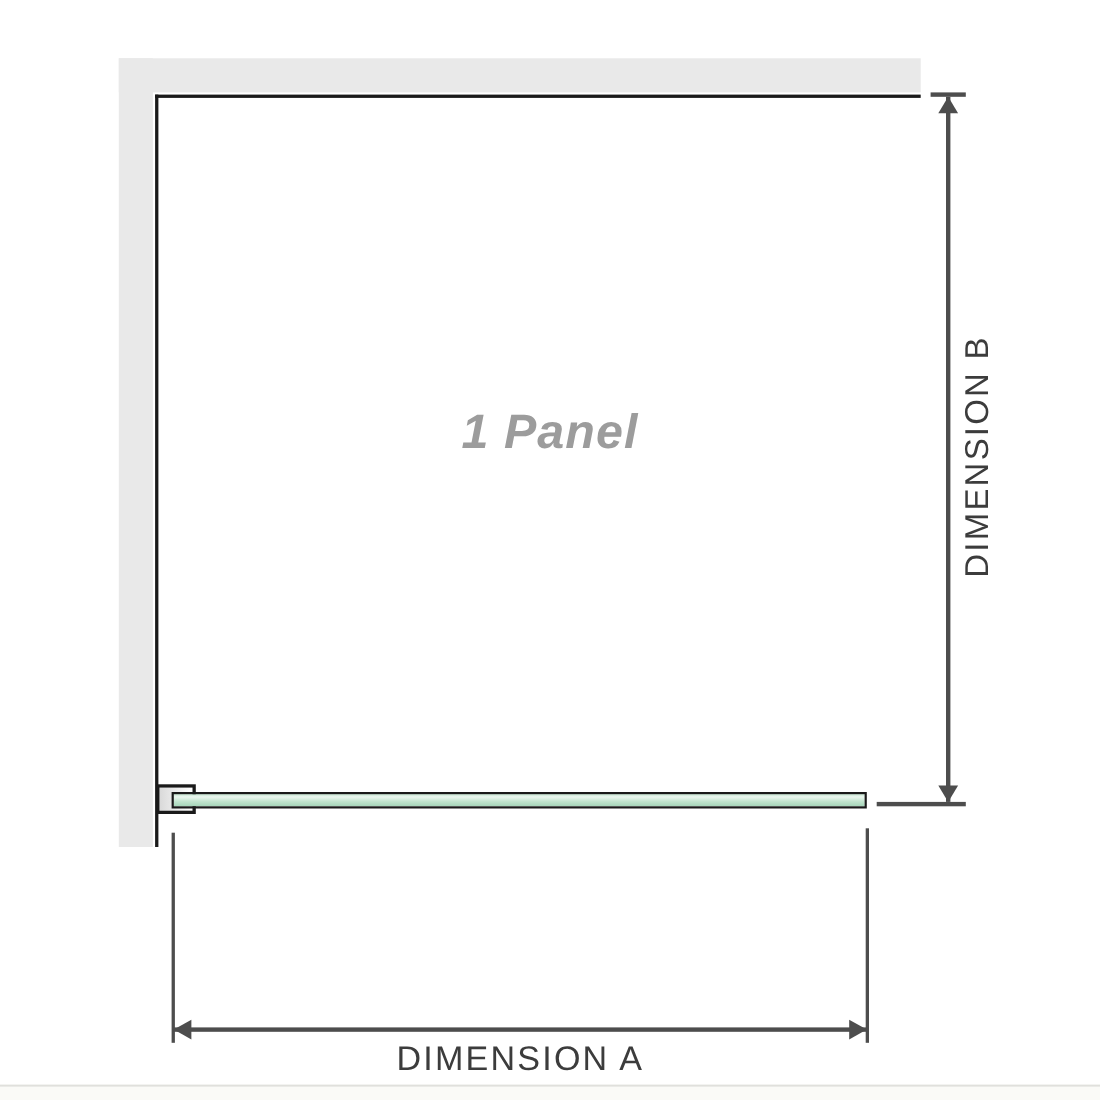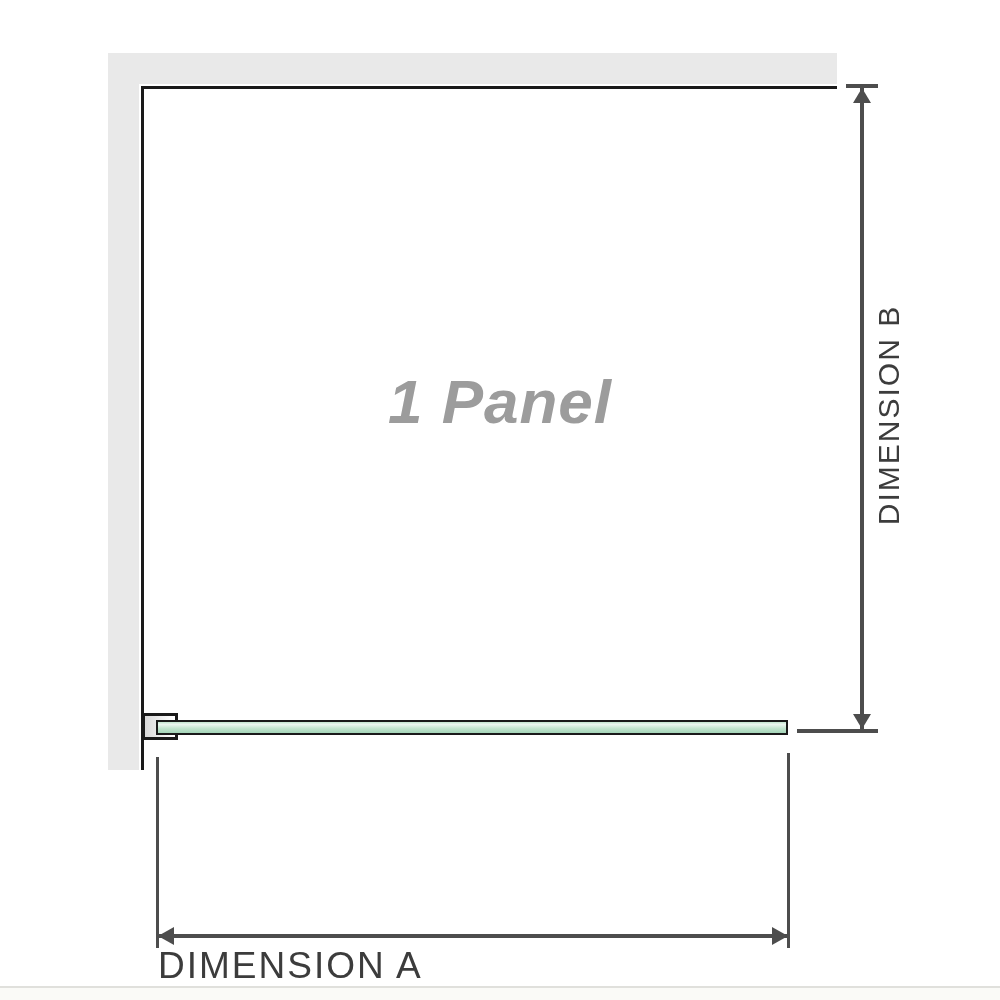--- a/index.html
+++ b/index.html
@@ -46,21 +46,21 @@
       var(--glass-fill-mid) 0%,
       var(--glass-fill-light) 22%,
       var(--glass-fill-mid) 58%,
       var(--glass-fill-deep) 100%);
   }
 
   
   .panel-label {
     left:250px; top:371px; width:500px;
     text-align:center; line-height:1;
-    font-size:62px; font-weight:bold; font-style:italic;
+    font-size:44px; font-weight:bold; font-style:italic;
     color:var(--panel-label-text);
     letter-spacing:1px;
   }
 
   
   .dimb-tick-top    { left:846px; top:84px;  width:32px; height:4px; background:var(--dim-line); }
   .dimb-tick-bottom { left:797px; top:729px; width:81px; height:4px; background:var(--dim-line); }
   .dimb-line        { left:860px; top:88px;  width:4px;  height:641px; background:var(--dim-line); }
   .dimb-arrow-up {
     left:853px; top:88px; width:0; height:0;
@@ -89,22 +89,22 @@
     border-top:9px solid transparent; border-bottom:9px solid transparent;
     border-right:16px solid var(--dim-line);
   }
   .dima-arrow-right {
     left:772px; top:927px; width:0; height:0;
     border-top:9px solid transparent; border-bottom:9px solid transparent;
     border-left:16px solid var(--dim-line);
   }
   .dima-label {
     left:158px; top:947px; width:630px;
-    text-align:left; line-height:1;
-    font-size:37px; letter-spacing:2px; color:var(--dim-text);
+    text-align:center; line-height:1;
+    font-size:31px; letter-spacing:2px; color:var(--dim-text);
   }
 
   
   .bottom-line  { left:0; top:986px; width:1000px; height:2px;  background:var(--page-edge-line); }
   .bottom-strip { left:0; top:988px; width:1000px; height:12px; background:var(--page-edge-fill); }
 </style>
 </head>
 <body>
 
 <div class="stage">

